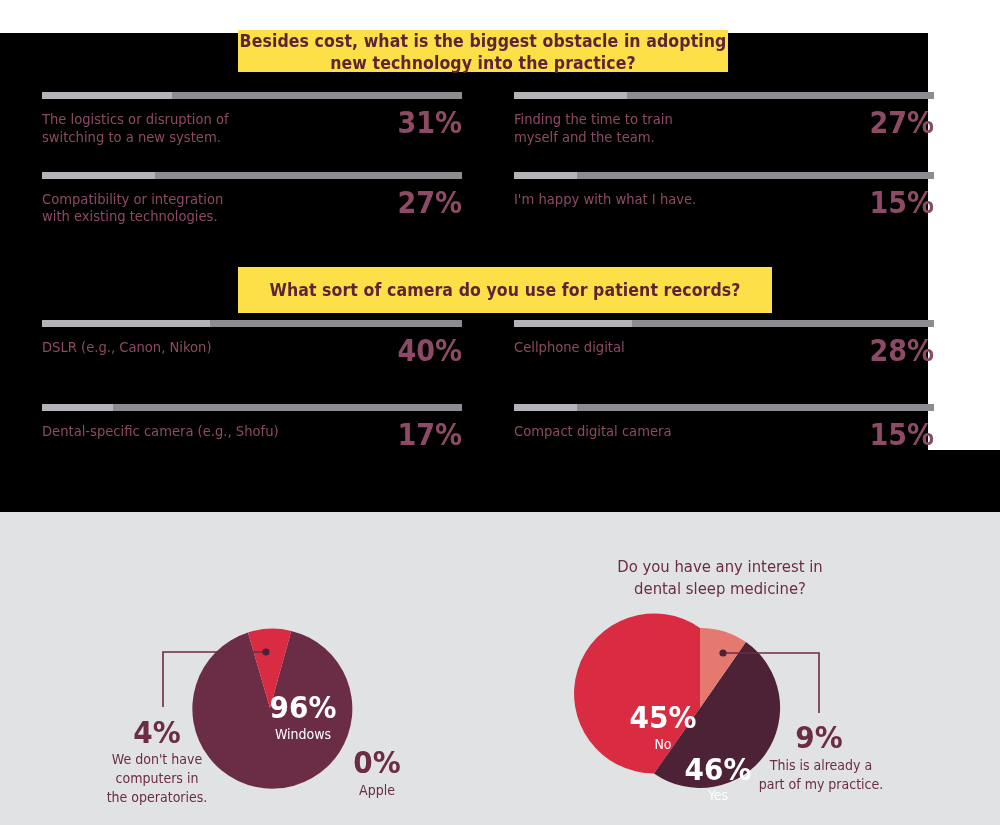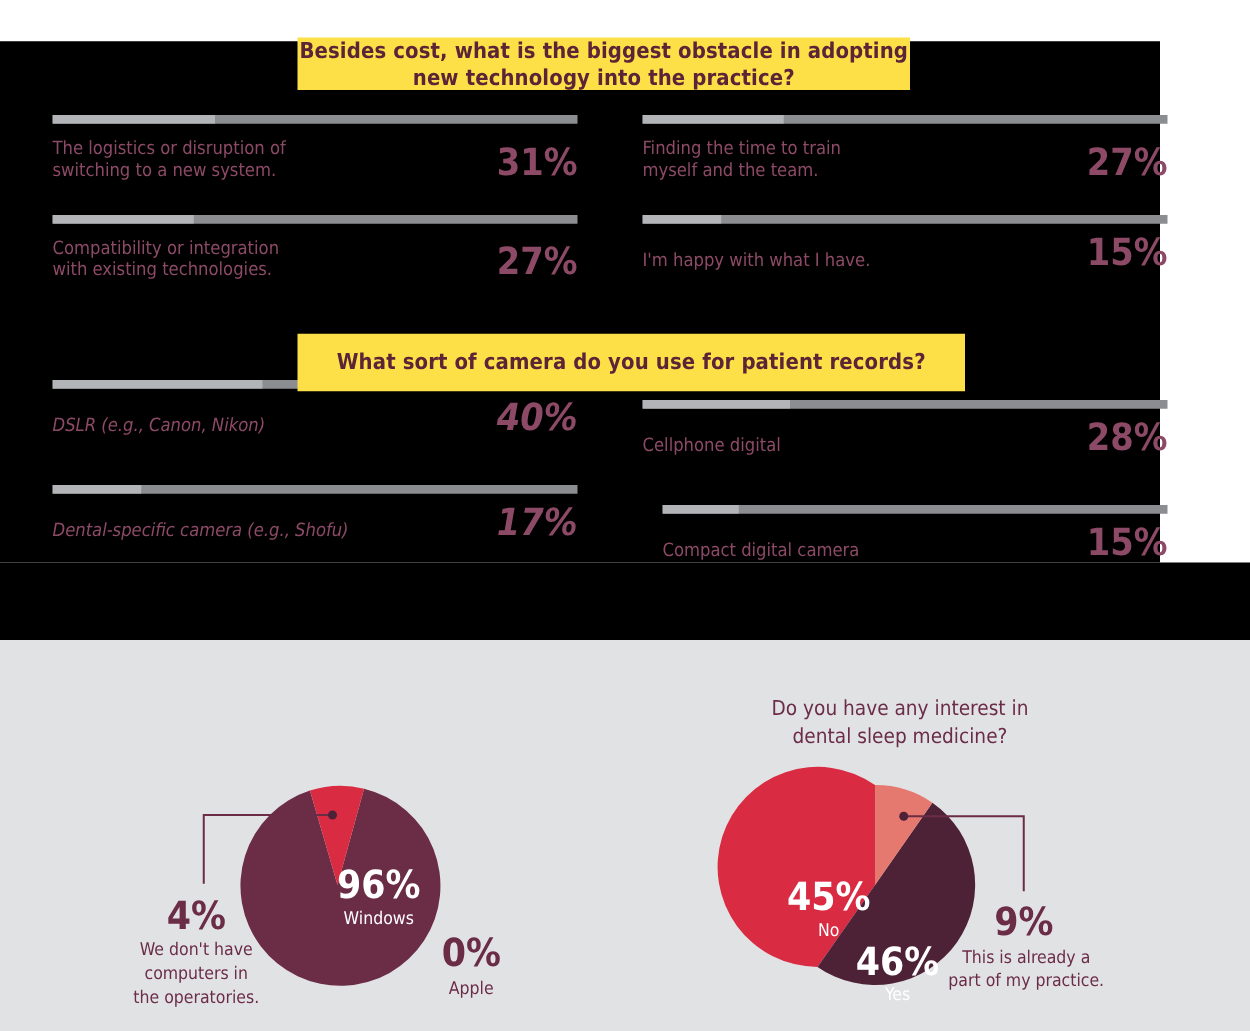--- a/index.html
+++ b/index.html
@@ -77,21 +77,21 @@
     background: #8b8d90;
     overflow: hidden;
   }
   .bar-fill {
     position: absolute;
     left: 0; top: 0; bottom: 0;
     background: #b2b4b8;
   }
   .bar-row {
     display: flex;
-    align-items: flex-end;
+    align-items: flex-start;
     justify-content: space-between;
     margin-top: 9px;
   }
   .bar-label {
     color: #8d4a66;
     font-size: 14.6px;
     line-height: 1.22;
     max-width: 300px;
     white-space: pre-line;
     padding-top: 2px;
@@ -196,21 +196,21 @@
     </div>
     <div class="bar-row">
       <div class="bar-label">I'm happy with what I have.</div>
       <div class="bar-value">15%</div>
     </div>
   </div>
 </div>
 
 <div class="section-banner" id="banner-camera">What sort of camera do you use for patient records?</div>
 
-<div class="bar-group col-left" style="top:304px;font-style:italic;">
+<div class="bar-group col-left" style="top:320px;">
 
   <div class="bar-item">
     <div class="bar-track">
       <div class="bar-fill" style="width:40%"></div>
     </div>
     <div class="bar-row">
       <div class="bar-label">DSLR (e.g., Canon, Nikon)</div>
       <div class="bar-value">40%</div>
     </div>
   </div>
@@ -231,21 +231,21 @@
   <div class="bar-item">
     <div class="bar-track">
       <div class="bar-fill" style="width:28%"></div>
     </div>
     <div class="bar-row">
       <div class="bar-label">Cellphone digital</div>
       <div class="bar-value">28%</div>
     </div>
   </div>
 
-  <div class="bar-item" style="margin-top:38px;margin-left:16px;">
+  <div class="bar-item" style="margin-top:38px;">
     <div class="bar-track">
       <div class="bar-fill" style="width:15%"></div>
     </div>
     <div class="bar-row">
       <div class="bar-label">Compact digital camera</div>
       <div class="bar-value">15%</div>
     </div>
   </div>
 </div>
 

